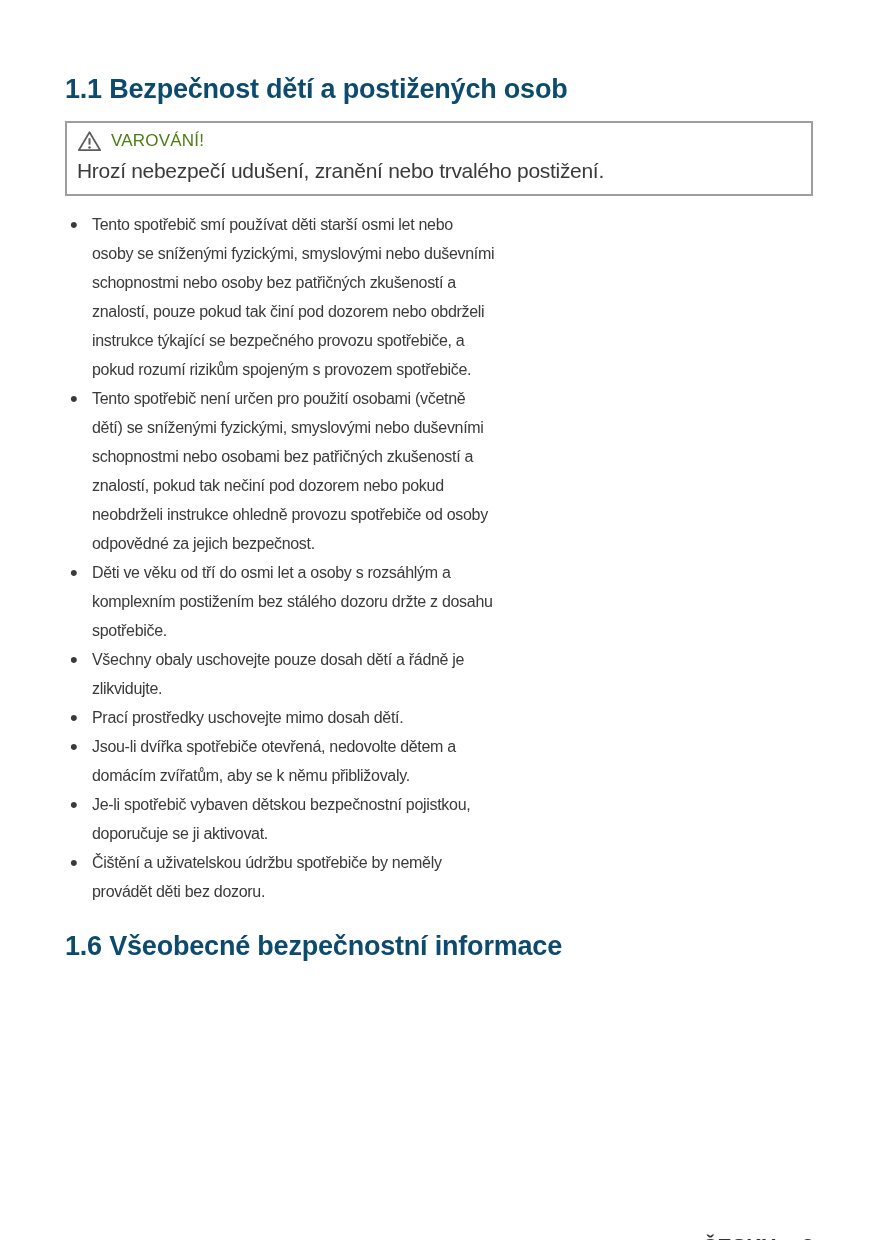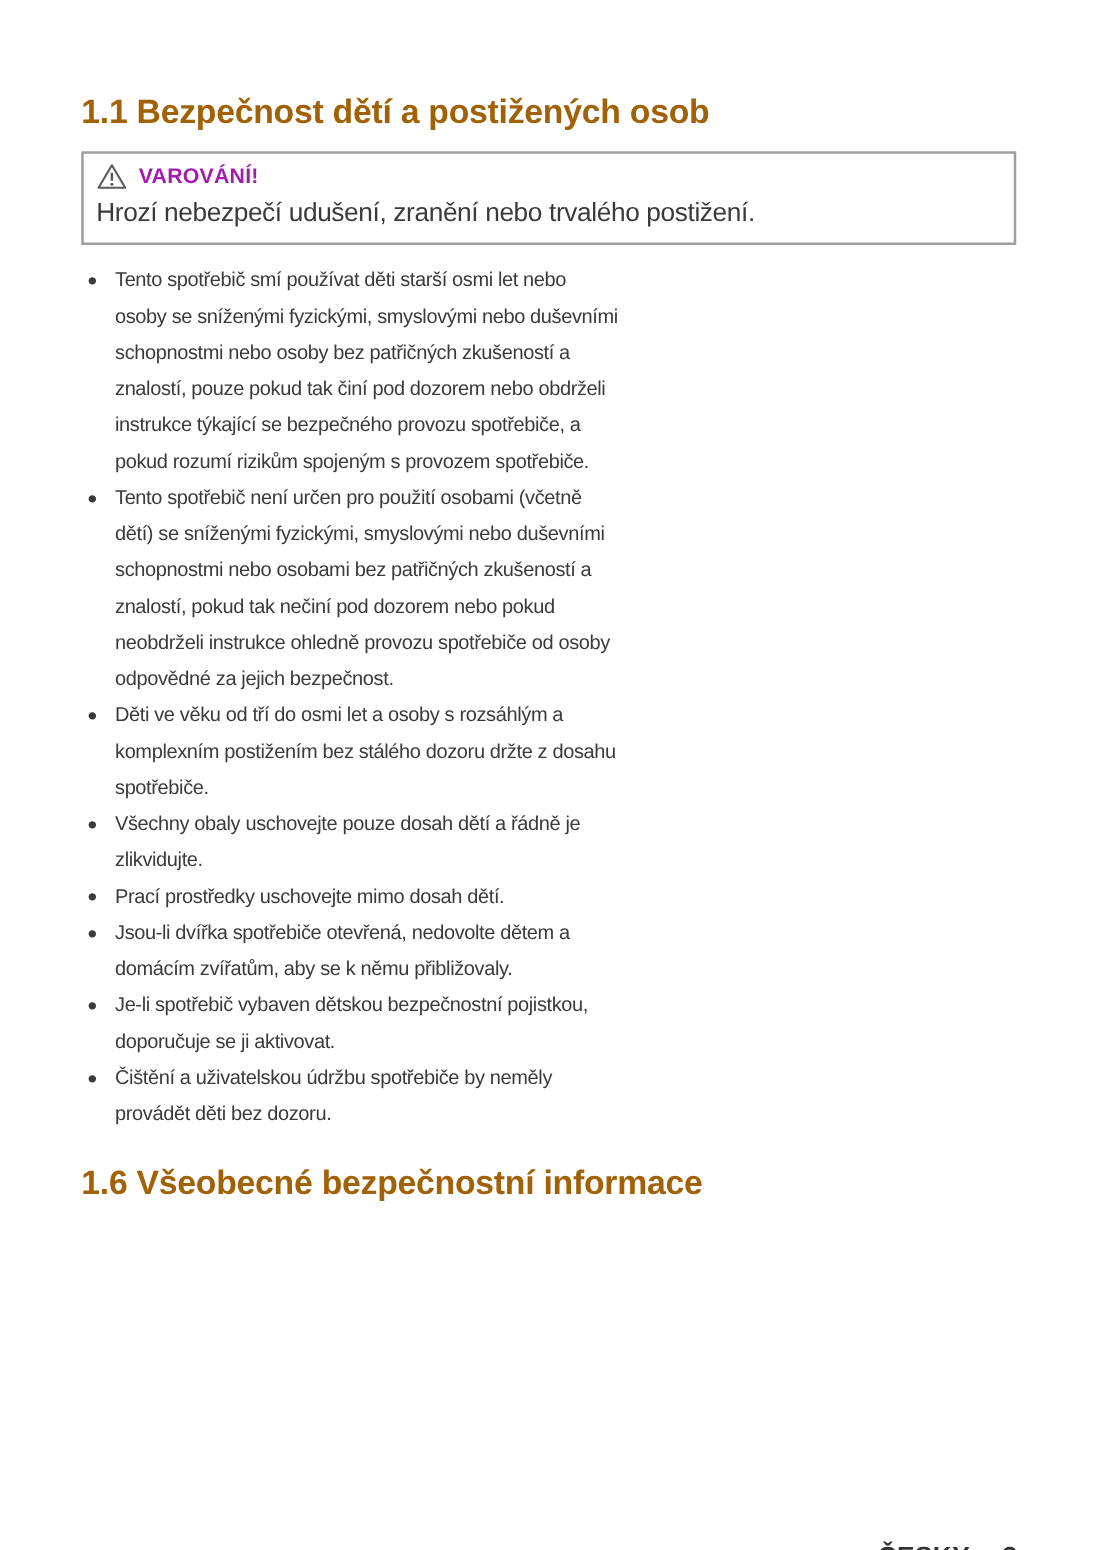--- a/index.html
+++ b/index.html
@@ -18,42 +18,42 @@
     left: 65px;
     top: 74px;
     width: 748px;
   }
   .section-title {
     font-size: 27px;
     font-weight: bold;
     line-height: 31px;
     letter-spacing: -0.2px;
     margin: 0 0 16px 0;
-    color: #a16207;
+    color: #0c4a6e;
   }
   .section-title.second {
     margin: 25px 0 13px 0;
   }
   .warning-box {
     border: 2px solid #9e9e9e;
     padding: 6px 10px 8px 10px;
     margin: 0 0 14px 0;
   }
   .warning-head {
     display: flex;
     align-items: center;
     gap: 9px;
     margin: 1px 0 4px 0;
   }
   .warning-icon svg { display: block; }
   .warning-label {
     font-size: 17px;
-    font-weight: bold;
+    font-weight: normal;
     letter-spacing: 0.2px;
-    color: #a21caf;
+    color: #4d7c0f;
   }
   .warning-text {
     font-size: 21px;
     line-height: 30px;
     letter-spacing: -0.3px;
   }
   ul.bullets {
     list-style: none;
     margin: 0;
     padding: 0;

